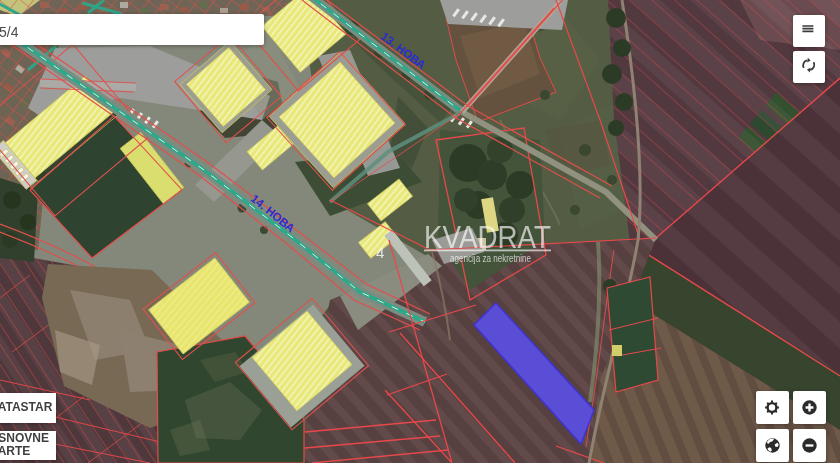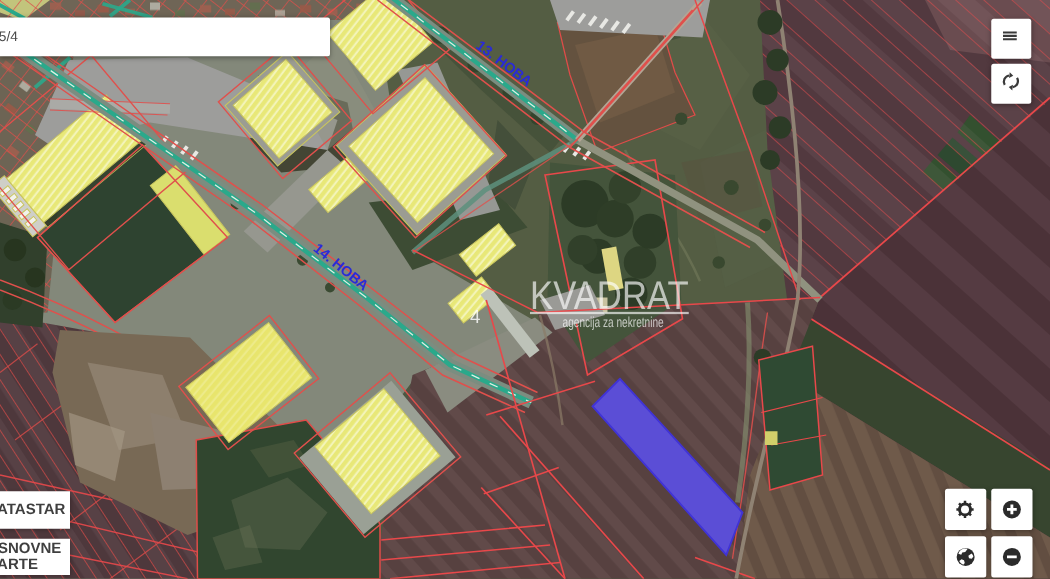--- a/index.html
+++ b/index.html
@@ -329,21 +329,21 @@
 <text x="0" y="0" transform="translate(250,200) rotate(39)" font-size="11.5" font-weight="bold" fill="#2a2ad8" font-family="Liberation Sans,sans-serif">14. НОВА</text>
 
 <g>
 <text x="424" y="247.5" font-size="32" fill="rgba(255,255,255,0.65)" textLength="127" lengthAdjust="spacingAndGlyphs" font-family="Liberation Sans,sans-serif">KVADRAT</text>
 <rect x="424" y="249.5" width="127" height="1.8" fill="rgba(255,255,255,0.65)"></rect>
 <text x="450" y="261.5" font-size="11.5" fill="rgba(255,255,255,0.68)" textLength="81" lengthAdjust="spacingAndGlyphs" font-family="Liberation Sans,sans-serif">agencija za nekretnine</text>
 </g>
 </svg>
 
 <div class="btn" style="left:0;top:14px;width:264px;height:31px;border-radius:0 2px 2px 0">
-  <div style="position:absolute;left:-1px;top:10px;font-size:11px;color:#4a4a4a">5/4</div>
+  <div style="position:absolute;left:-1px;top:10px;font-size:14px;color:#4a4a4a">5/4</div>
 </div>
 
 <div class="btn" style="left:793px;top:15px;width:32px;height:32px">
   <svg width="32" height="32">
       <path d="M9.4 11h11M9.4 13.7h11M9.4 16.4h11" stroke="#3a3a3a" stroke-width="1.7"></path>
     </svg>
 </div>
 <div class="btn" style="left:793px;top:51px;width:32px;height:32px">
   <svg width="32" height="32" viewBox="0 0 32 32">
       <g fill="none" stroke="#3a3a3a" stroke-width="1.8">

